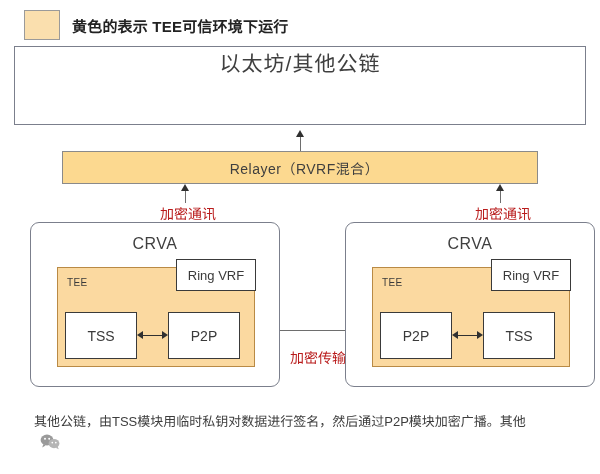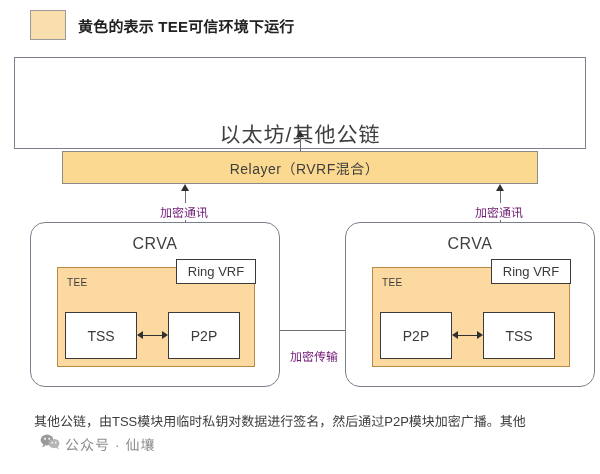--- a/index.html
+++ b/index.html
@@ -7,37 +7,37 @@
     width:600px;height:474px;
     background:#ffffff;
     font-family:"Liberation Sans","DejaVu Sans",sans-serif;
     color:#3a3a3a;
     position:relative;
     overflow:hidden;
   }
   .canvas{position:relative;width:600px;height:474px;}
 
   
-  .legend{position:absolute;left:30px;top:10px;display:flex;align-items:center;gap:12px;}
+  .legend{position:absolute;left:24px;top:10px;display:flex;align-items:center;gap:12px;}
   .legend-swatch{
     width:36px;height:30px;
     background:#fadfae;
     border:1px solid #9a9a9a;
     box-sizing:border-box;
   }
   .legend-text{
     font-size:15px;font-weight:bold;color:#222222;
     letter-spacing:.2px;white-space:nowrap;
   }
 
   
   .chain-box{
-    position:absolute;left:14px;top:57px;width:572px;height:92px;
+    position:absolute;left:14px;top:46px;width:572px;height:79px;
     border:1px solid #7b7f8c;background:#ffffff;box-sizing:border-box;
-    display:flex;align-items:flex-end;justify-content:center;
+    display:flex;align-items:flex-start;justify-content:center;
   }
   .chain-label{font-size:21px;color:#3f3f3f;letter-spacing:1px;}
 
   
   .relayer-box{
     position:absolute;left:62px;top:151px;width:476px;height:33px;
     background:#fcd990;border:1px solid #8a8a8a;box-sizing:border-box;
     display:flex;align-items:center;justify-content:center;padding-left:9px;
   }
   .relayer-label{font-size:14px;color:#3f3f3f;letter-spacing:.5px;}
@@ -54,28 +54,28 @@
     position:absolute;width:0;height:0;
     border-top:4px solid transparent;border-bottom:4px solid transparent;
     border-right:6px solid #303030;
   }
   .arrow-right{
     position:absolute;width:0;height:0;
     border-top:4px solid transparent;border-bottom:4px solid transparent;
     border-left:6px solid #303030;
   }
   .edge-label{
-    position:absolute;font-size:12px;color:#701a75;
+    position:absolute;font-size:14px;color:#b91c1c;
     background:#ffffff;padding:0 2px;white-space:nowrap;
   }
 
   
   .node{
     position:absolute;top:222px;width:250px;height:165px;
-    border:1px solid #7b7f8c;border-radius:15px;background:#ffffff;
+    border:1px solid #7b7f8c;border-radius:9px;background:#ffffff;
     box-sizing:border-box;
   }
   .node-left{left:30px;}
   .node-right{left:345px;}
   .node-title{
     position:absolute;top:12px;left:0;width:100%;text-align:center;
     font-size:16px;color:#3f3f3f;letter-spacing:.5px;
   }
   .tee-box{
     position:absolute;left:26px;top:44px;width:198px;height:100px;
@@ -83,21 +83,21 @@
   }
   .tee-label{
     position:absolute;left:9px;top:9px;font-size:10px;color:#3a3a3a;
     letter-spacing:.4px;
   }
   .wbox{
     position:absolute;background:#ffffff;border:1px solid #3a3a3a;
     box-sizing:border-box;display:flex;align-items:center;justify-content:center;
     font-size:13px;color:#3a3a3a;
   }
-  .ringvrf{width:80px;height:25px;top:-9px;}
+  .ringvrf{width:80px;height:32px;top:-9px;}
   .ringvrf-left{left:118px;}
   .ringvrf-right{left:118px;}
   .modbox{width:72px;height:47px;top:44px;font-size:14px;}
   .mod-a{left:7px;}
   .mod-b{left:110px;}
 
   
   .caption{
     position:absolute;left:34px;top:410px;width:552px;
     font-size:13px;line-height:23px;color:#3d3d3d;
@@ -177,18 +177,17 @@
             <ellipse cx="7" cy="6" rx="6.4" ry="5.4" fill="#9a9a9a"></ellipse>
             <polygon points="3.4,10 2.2,13.4 5.6,11.5" fill="#9a9a9a"></polygon>
             <circle cx="5" cy="4.7" r="1" fill="#ffffff"></circle>
             <circle cx="9.2" cy="4.7" r="1" fill="#ffffff"></circle>
             <ellipse cx="14" cy="9.6" rx="5.4" ry="4.6" fill="#b5b5b5"></ellipse>
             <polygon points="17.6,12.6 18.8,15.3 15.6,13.7" fill="#b5b5b5"></polygon>
             <circle cx="12.3" cy="8.6" r="0.85" fill="#ffffff"></circle>
             <circle cx="15.8" cy="8.6" r="0.85" fill="#ffffff"></circle>
           </svg>
         </span>
-        <span class="wm-text">公众号 · 仙壤</span>
       </span>
     </span>
   </div>
 
 </div>
 
 </body></html>

